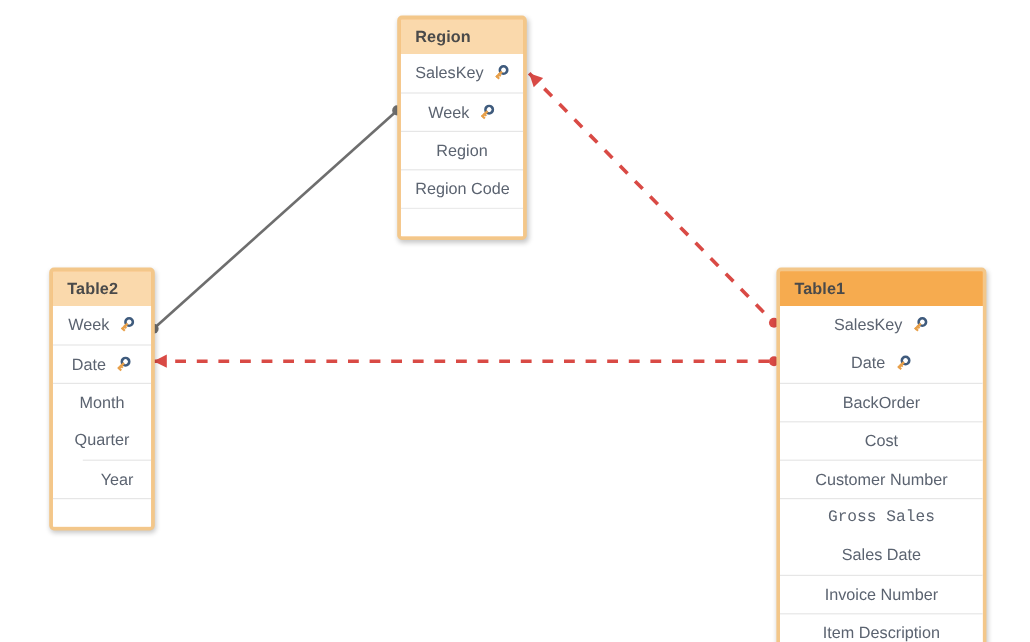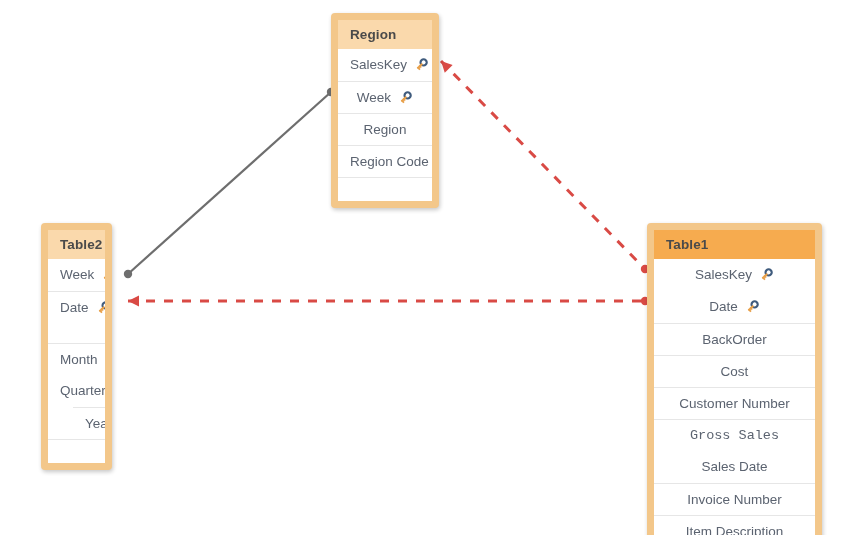--- a/index.html
+++ b/index.html
@@ -34,21 +34,21 @@
     z-index: 1;
     pointer-events: none;
   }
 
   
   .table-box {
     position: absolute;
     z-index: 2;
     box-sizing: border-box;
     background: #fdba74;
-    border: 7px solid #4c1d95;
+    border: 3px solid #4c1d95;
     border-radius: 4px;
     box-shadow: 1px 2px 4px rgba(0,0,0,0.22);
     overflow: hidden;
   }
   .table-header {
     box-sizing: border-box;
     font-weight: bold;
     font-size: 13.5px;
     color: #4a4a4a;
     padding: 8px 12px 7px 12px;
@@ -140,40 +140,40 @@
                 <rect x="2.0" y="6.9" width="7.2" height="2.2" fill="#e8a04a"></rect>
                 <rect x="2.0" y="6.9" width="1.9" height="3.9" fill="#e8a04a"></rect>
                 <rect x="4.7" y="6.9" width="1.7" height="3.2" fill="#e8a04a"></rect>
               </g>
             </svg></span></div>
         <div class="field-row sep" style="color: rgb(91, 99, 112); border-top-color: rgb(230, 230, 230);"><span class="fname">Region</span></div>
         <div class="field-row sep" style="color: rgb(91, 99, 112); border-top-color: rgb(230, 230, 230);"><span class="fname">Region Code</span></div>
         <div class="blank-row" style="border-top-color: rgb(230, 230, 230);"></div>
       </div>
     </div>
-    <div class="table-box" style="left: 41px; top: 223px; width: 71px; border-color: rgb(243, 199, 138);">
+    <div class="table-box" style="left: 41px; top: 223px; width: 88px; border-color: rgb(243, 199, 138);">
       <div class="table-header hdr-light" style="background: rgb(250, 217, 172); color: rgb(74, 74, 74);">Table2</div>
       <div class="field-list">
         <div class="field-row" style="color: rgb(91, 99, 112);"><span class="fname">Week</span><span class="key-icon"><svg width="15" height="15" viewBox="0 0 16 16">
               <g transform="rotate(-45 8 8)">
                 <circle cx="11.2" cy="8" r="3.3" fill="none" stroke="#3f5b7d" stroke-width="2.3"></circle>
                 <rect x="2.0" y="6.9" width="7.2" height="2.2" fill="#e8a04a"></rect>
                 <rect x="2.0" y="6.9" width="1.9" height="3.9" fill="#e8a04a"></rect>
                 <rect x="4.7" y="6.9" width="1.7" height="3.2" fill="#e8a04a"></rect>
               </g>
             </svg></span></div>
         <div class="field-row sep" style="color: rgb(91, 99, 112); border-top-color: rgb(230, 230, 230);"><span class="fname">Date</span><span class="key-icon"><svg width="15" height="15" viewBox="0 0 16 16">
               <g transform="rotate(-45 8 8)">
                 <circle cx="11.2" cy="8" r="3.3" fill="none" stroke="#3f5b7d" stroke-width="2.3"></circle>
                 <rect x="2.0" y="6.9" width="7.2" height="2.2" fill="#e8a04a"></rect>
                 <rect x="2.0" y="6.9" width="1.9" height="3.9" fill="#e8a04a"></rect>
                 <rect x="4.7" y="6.9" width="1.7" height="3.2" fill="#e8a04a"></rect>
               </g>
             </svg></span></div>
-        <div class="field-row sep" style="color: rgb(91, 99, 112); border-top-color: rgb(230, 230, 230); margin-top: 20px;"><span class="fname">Month</span></div>
+        <div class="field-row sep" style="color: rgb(91, 99, 112); border-top-color: rgb(230, 230, 230);"><span class="fname">Month</span></div>
         <div class="field-row" style="color: rgb(91, 99, 112); padding-left: 12px;"><span class="fname">Quarter</span></div>
         <div class="field-row sep" style="color: rgb(91, 99, 112); border-top-color: rgb(230, 230, 230); margin-left: 25px;"><span class="fname">Year</span></div>
         <div class="blank-row" style="border-top-color: rgb(230, 230, 230);"></div>
       </div>
     </div>
     <div class="table-box" style="left: 647px; top: 223px; width: 175px; border-color: rgb(243, 199, 138);">
       <div class="table-header hdr-strong" style="background: rgb(246, 171, 79); color: rgb(74, 74, 74);">Table1</div>
       <div class="field-list">
         <div class="field-row" style="color: rgb(91, 99, 112);"><span class="fname">SalesKey</span><span class="key-icon"><svg width="15" height="15" viewBox="0 0 16 16">
               <g transform="rotate(-45 8 8)">

